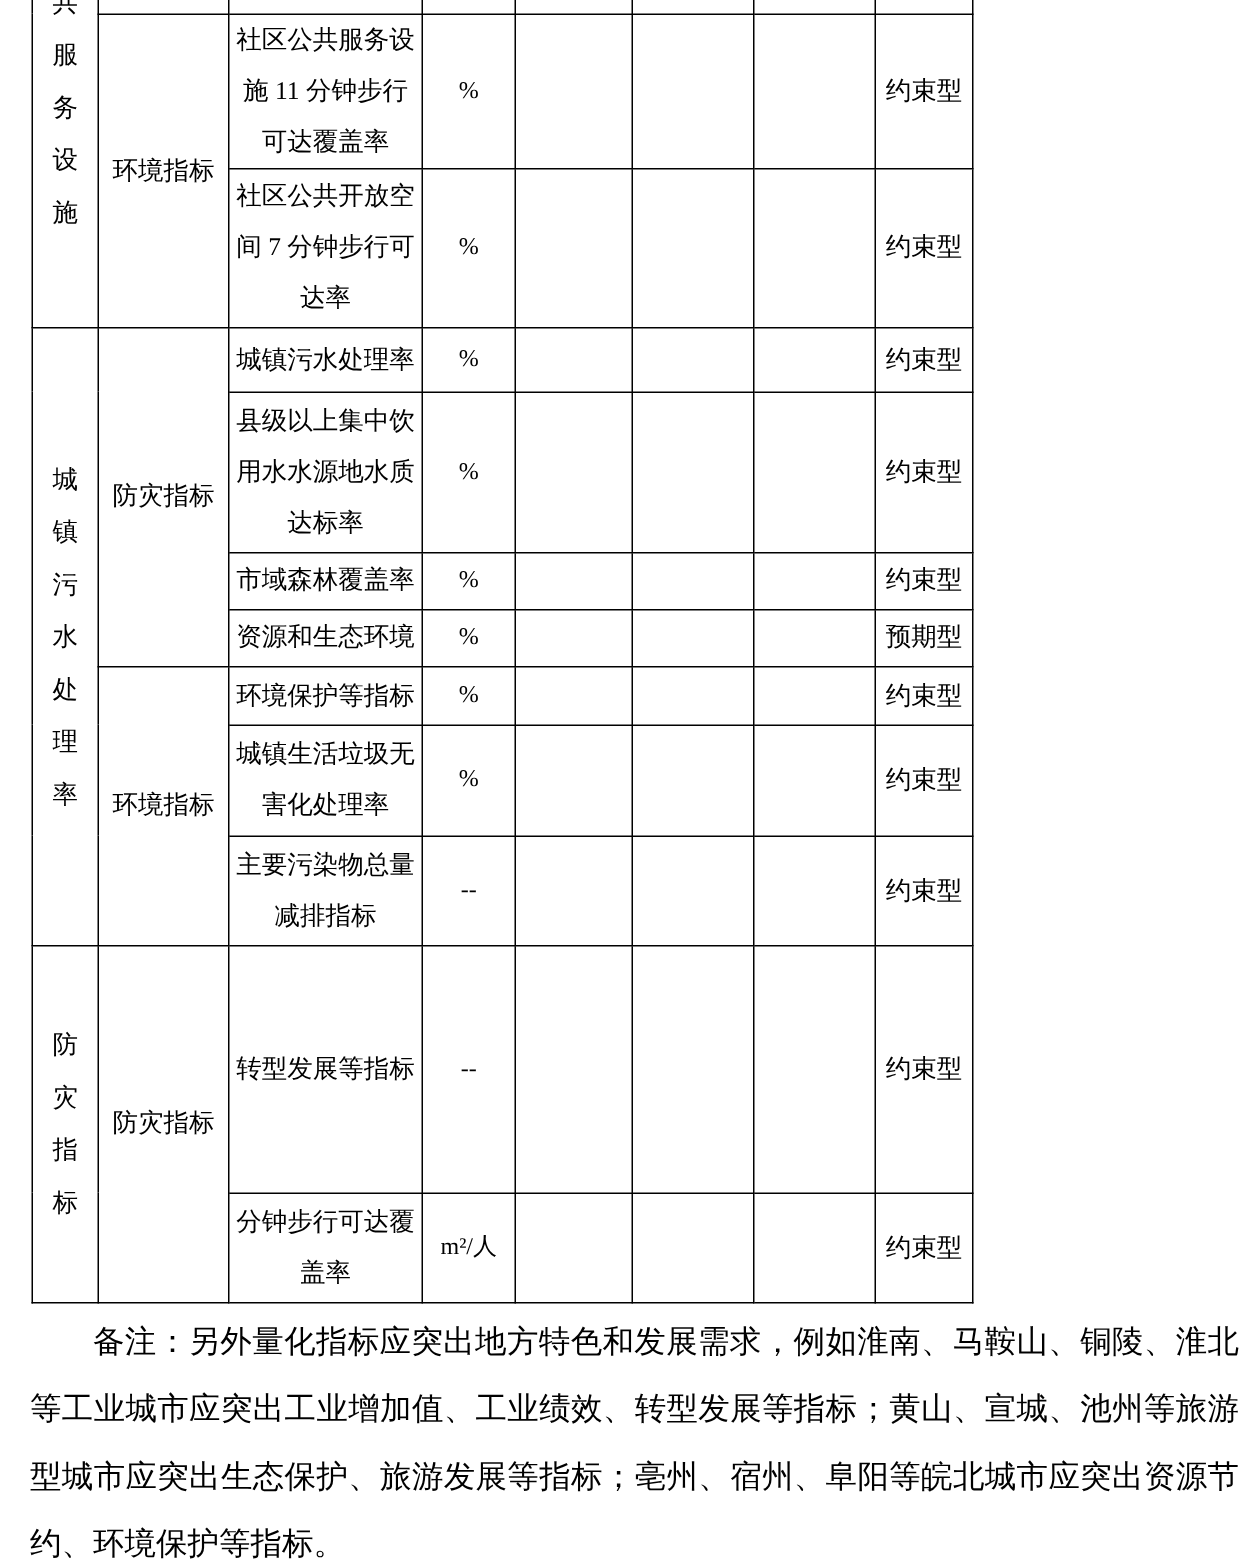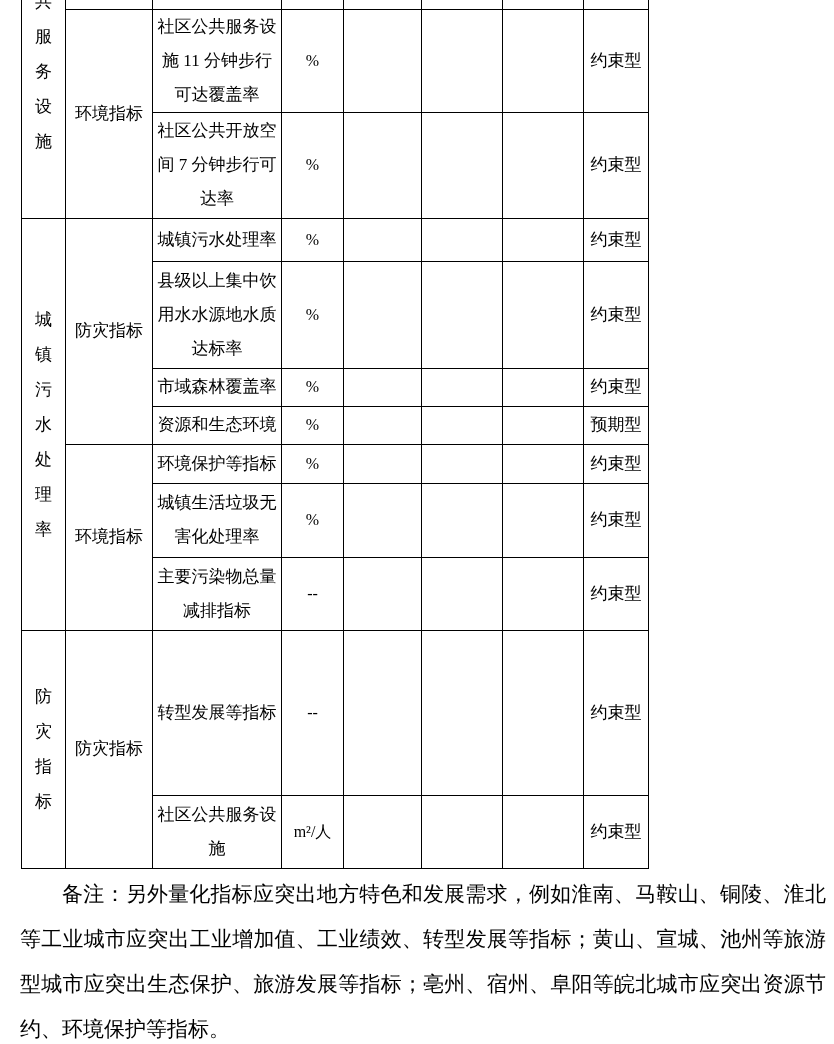--- a/index.html
+++ b/index.html
@@ -177,21 +177,21 @@
       </td>
       <td class="ind">转型发展等指标</td>
       <td class="unit">--</td>
       <td></td>
       <td></td>
       <td></td>
       <td>约束型</td>
     </tr>
 
     <tr style="height:73px">
-      <td class="ind">社区公共服务设施</td>
+      <td class="ind">分钟步行可达覆盖率</td>
       <td class="unit">m²/人</td>
       <td></td>
       <td></td>
       <td></td>
       <td>约束型</td>
     </tr>
   </tbody>
     </table>
 
   <div class="note">备注：另外量化指标应突出地方特色和发展需求，例如淮南、马鞍山、铜陵、淮北等工业城市应突出工业增加值、工业绩效、转型发展等指标；黄山、宣城、池州等旅游型城市应突出生态保护、旅游发展等指标；亳州、宿州、阜阳等皖北城市应突出资源节约、环境保护等指标。</div>

